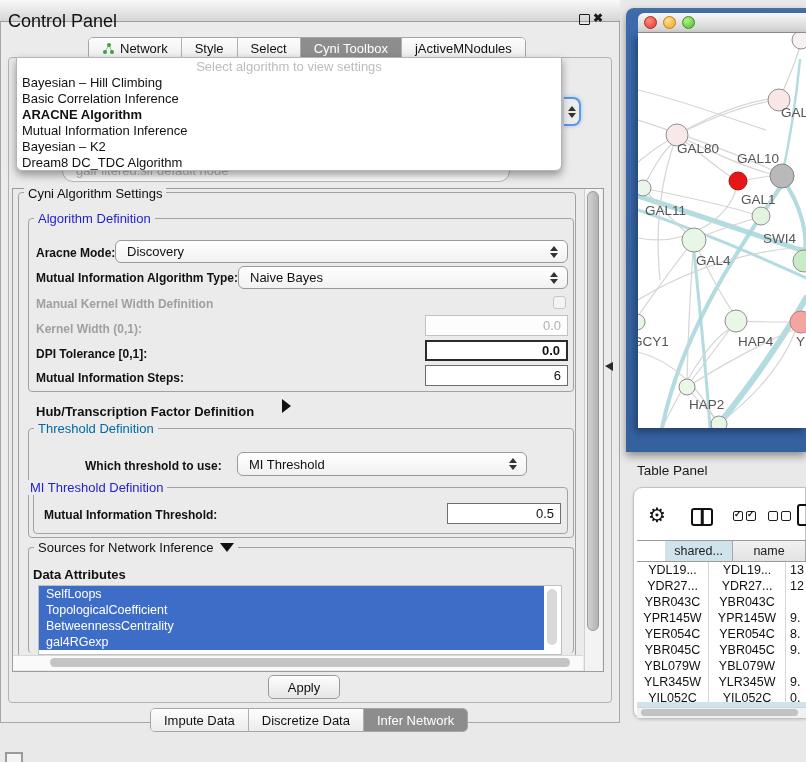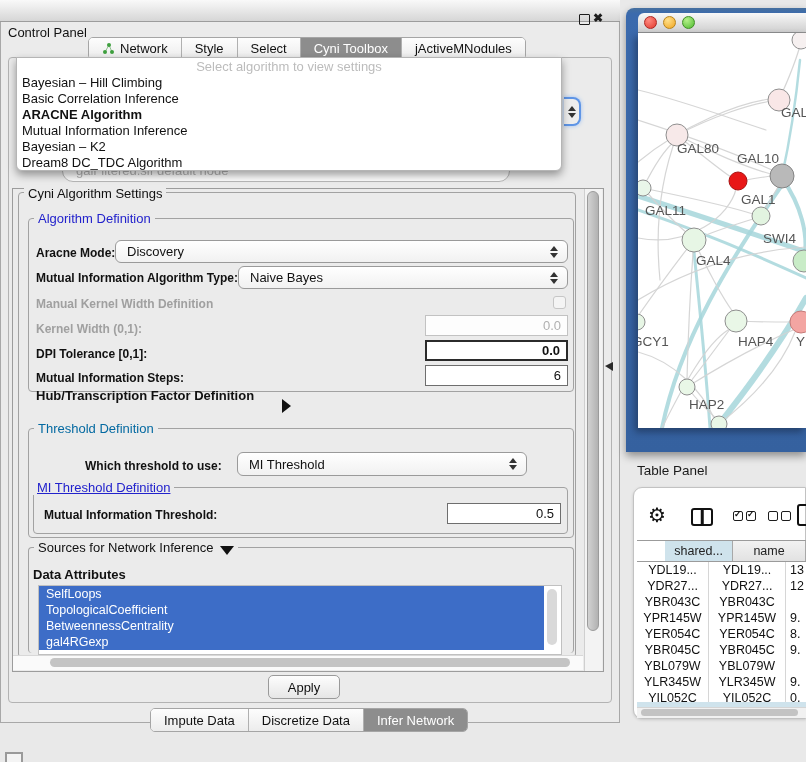--- a/index.html
+++ b/index.html
@@ -4,21 +4,21 @@
 <style>
   html,body{margin:0;padding:0;}
   body{width:806px;height:762px;overflow:hidden;background:#e9e9e9;
        font-family:"Liberation Sans", sans-serif;-webkit-font-smoothing:antialiased;}
   #root{position:relative;width:806px;height:762px;}
   .abs{position:absolute;}
 
   
   #cp-window{left:0;top:8;width:620px;height:723px;background:#ebebeb;border:1px solid #a8a8a8;box-sizing:border-box;}
   #cp-titlebar{left:0;top:8;width:620px;height:22px;background:linear-gradient(#f9f9f9,#d6d6d6);border-bottom:1px solid #9c9c9c;box-sizing:border-box;}
-  #cp-title{left:8px;top:25px;font-size:13px;color:#111;}
+  #cp-title{left:8px;top:11px;font-size:18px;color:#111;}
   #cp-float{left:579px;top:14px;width:9px;height:9px;border:1.6px solid #1c1c1c;border-radius:1px;background:transparent;}
   #cp-close{left:593px;top:11px;font-size:12px;font-weight:bold;color:#1c1c1c;}
 
   
   #top-tabs{left:88px;top:37px;height:21px;display:inline-flex;border:1px solid #a5a5a5;border-radius:5px;overflow:hidden;background:#f5f5f5;}
   .seg{display:inline-flex;align-items:center;gap:5px;padding:4px 13px;font-size:13px;color:#111;
        background:linear-gradient(#fdfdfd,#ececec);border-right:1px solid #b0b0b0;white-space:nowrap;}
   .seg:last-child{border-right:none;}
   .seg.sel{background:#8d8d8d;color:#fff;}
   .net-tab-icon{width:13px;height:13px;display:inline-block;}
@@ -38,31 +38,31 @@
   .legend{font-size:13px;background:#ebebeb;padding:0 4px;white-space:nowrap;color:#111;}
   .legend.blue{color:#2222cc;}
   .legend.green{color:#0369a1;}
   #grp-cyni{left:18px;top:192px;width:558px;height:466px;}
   #legend-cyni{left:24px;top:186px;}
   #grp-algo{left:28px;top:218px;width:546px;height:174px;}
   #legend-algo{left:34px;top:211px;}
   #grp-thresh{left:28px;top:428px;width:546px;height:110px;}
   #legend-thresh{left:34px;top:421px;}
   #grp-mi{left:33px;top:487px;width:535px;height:47px;}
-  #legend-mi{left:33px;top:480px;text-decoration:underline;}
+  #legend-mi{left:26px;top:480px;}
   #grp-sources{left:28px;top:547px;width:546px;height:106px;border-bottom:none;}
-  #legend-sources{left:34px;top:540px;display:inline-flex;align-items:flex-end;gap:6px;}
+  #legend-sources{left:34px;top:540px;display:inline-flex;align-items:center;gap:6px;}
 
   .flabel{font-size:12px;font-weight:bold;color:#111;white-space:nowrap;}
   .flabel.dis{color:#a0a0a0;}
   #lbl-aracne{left:36px;top:246px;} #lbl-mitype{left:36px;top:271px;}
   #lbl-manual{left:36px;top:297px;} #lbl-kernel{left:36px;top:322px;}
   #lbl-dpi{left:36px;top:347px;}    #lbl-steps{left:36px;top:371px;}
   #lbl-which{left:85px;top:459px;}  #lbl-mit{left:44px;top:508px;}
-  #lbl-hub{left:36px;top:388px;font-size:13px;font-weight:bold;color:#111;}
+  #lbl-hub{left:36px;top:404px;font-size:13px;font-weight:bold;color:#111;}
   #hub-arrow{left:282px;top:399px;width:0;height:0;border-left:9px solid #111;border-top:7px solid transparent;border-bottom:7px solid transparent;}
   .tri-down{width:0;height:0;border-top:9px solid #111;border-left:7px solid transparent;border-right:7px solid transparent;display:inline-block;}
 
   .combo{background:linear-gradient(#ffffff,#f1f1f1);border:1px solid #9a9a9a;border-radius:6px;box-sizing:border-box;
          display:flex;align-items:center;font-size:13px;color:#111;padding-left:11px;}
   .spin{margin-left:auto;margin-right:9px;display:flex;flex-direction:column;gap:2px;}
   .spin i{width:0;height:0;border-left:4px solid transparent;border-right:4px solid transparent;display:block;}
   .spin .up{border-bottom:5px solid #333;} .spin .dn{border-top:5px solid #333;}
   #combo-aracne{left:115px;top:240px;width:453px;height:23px;}
   #combo-mitype{left:238px;top:266px;width:330px;height:23px;}

